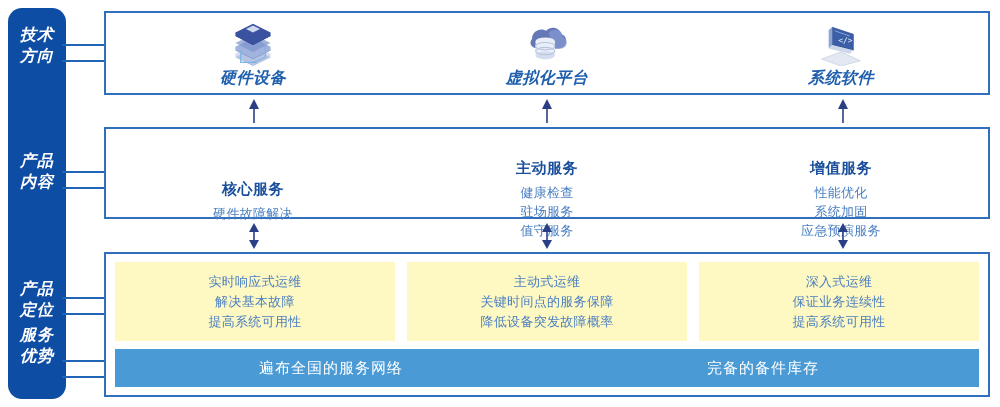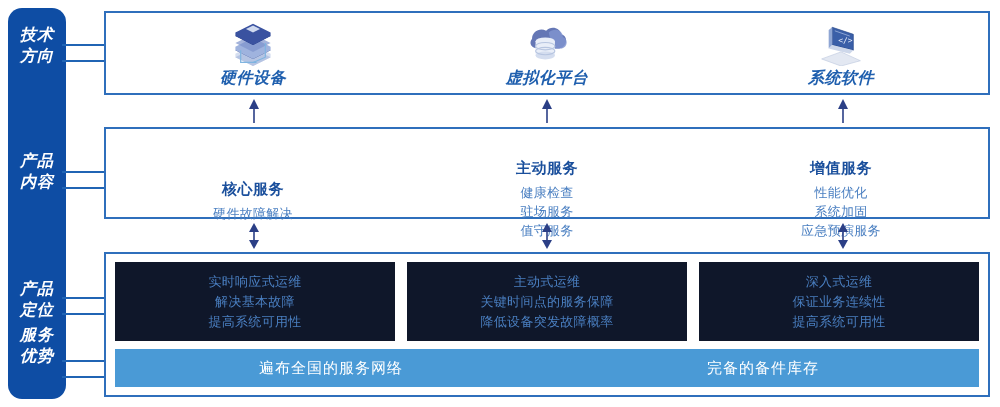--- a/index.html
+++ b/index.html
@@ -82,21 +82,21 @@
   .arrow{position:absolute;}
 
   
   .bottom-inner{
     position:absolute;left:0;top:0;width:100%;height:100%;
     display:flex;flex-direction:column;
     padding:8px 9px;box-sizing:border-box;gap:8px;
   }
   .grey-row{display:flex;gap:12px;flex:1;}
   .grey-box{
-    flex:1;background:#0f172a;
+    flex:1;background:#fef9c3;
     display:flex;flex-direction:column;
     align-items:center;justify-content:center;
   }
   .grey-line{
     color:#4a7fc1;font-size:13px;line-height:20px;letter-spacing:.3px;
   }
   .blue-row{display:flex;gap:0;height:38px;}
   .blue-box{
     flex:1;background:#4a9ad6;
     display:flex;align-items:center;justify-content:center;

